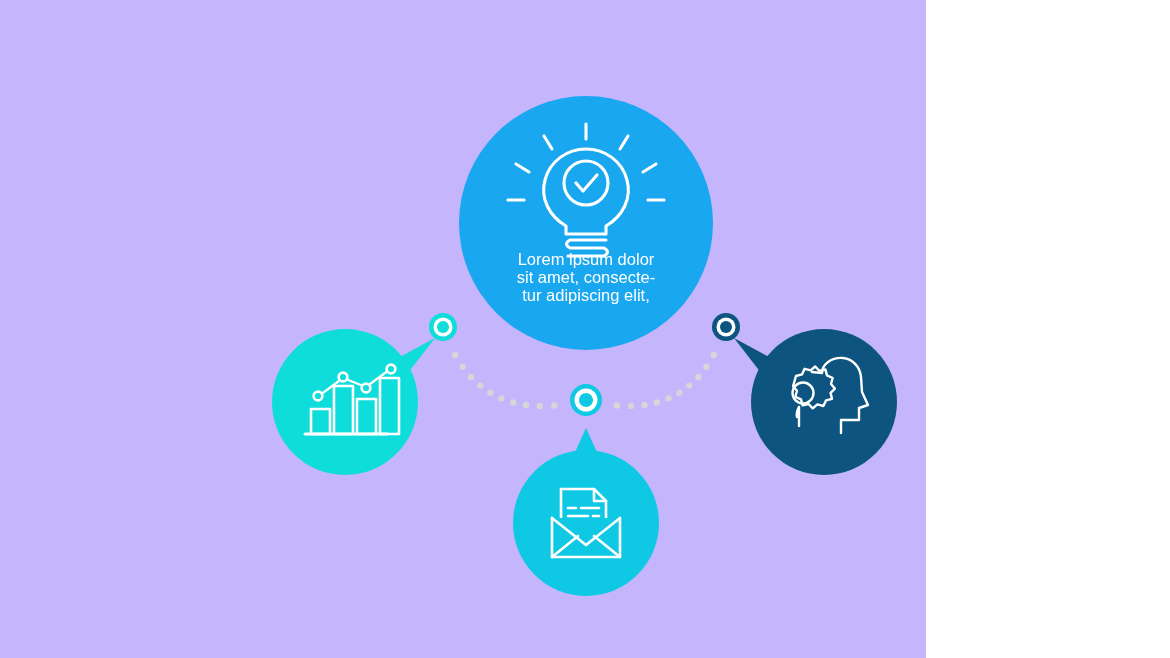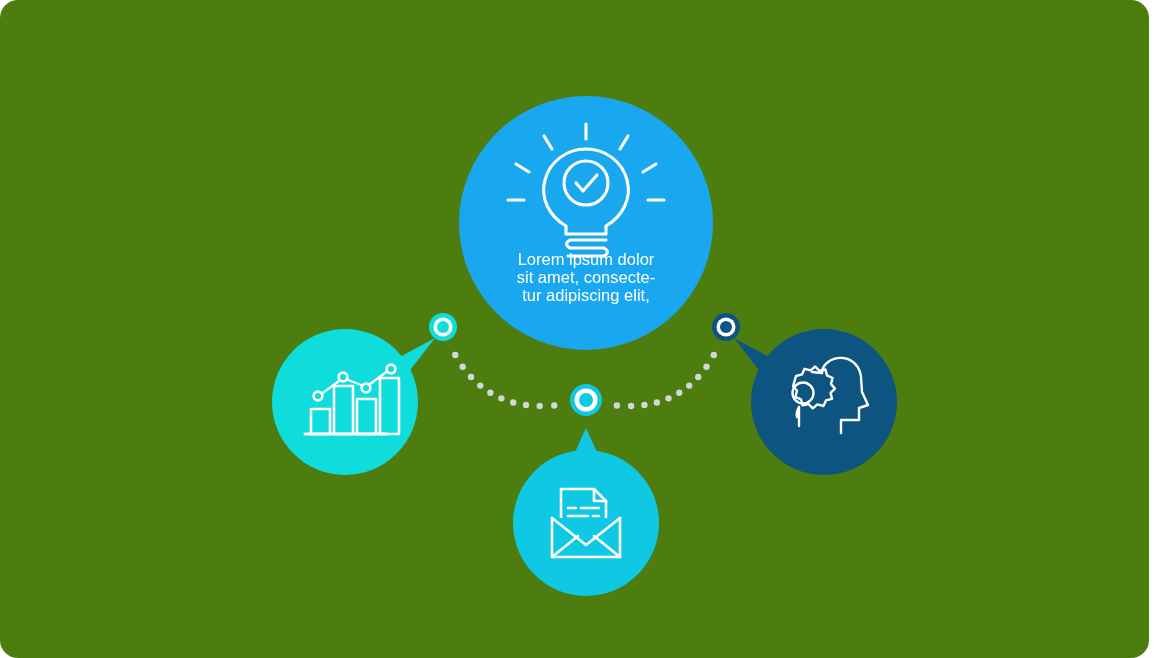--- a/index.html
+++ b/index.html
@@ -9,24 +9,23 @@
     background: #ffffff;
   }
   body {
     width: 1170px;
     height: 658px;
     overflow: hidden;
     font-family: "Liberation Sans", sans-serif;
   }
   #stage {
     position: relative;
-    width: 1149px;
+    width: 926px;
     height: 658px;
-    background: #4d7c0f;
-    border-radius: 18px;
+    background: #c4b5fd;
   }
   #canvas {
     position: absolute;
     inset: 0;
     display: block;
   }
   .node-text {
     font-family: "Liberation Sans", sans-serif;
     font-size: 16.5px;
     fill: #ffffff;

